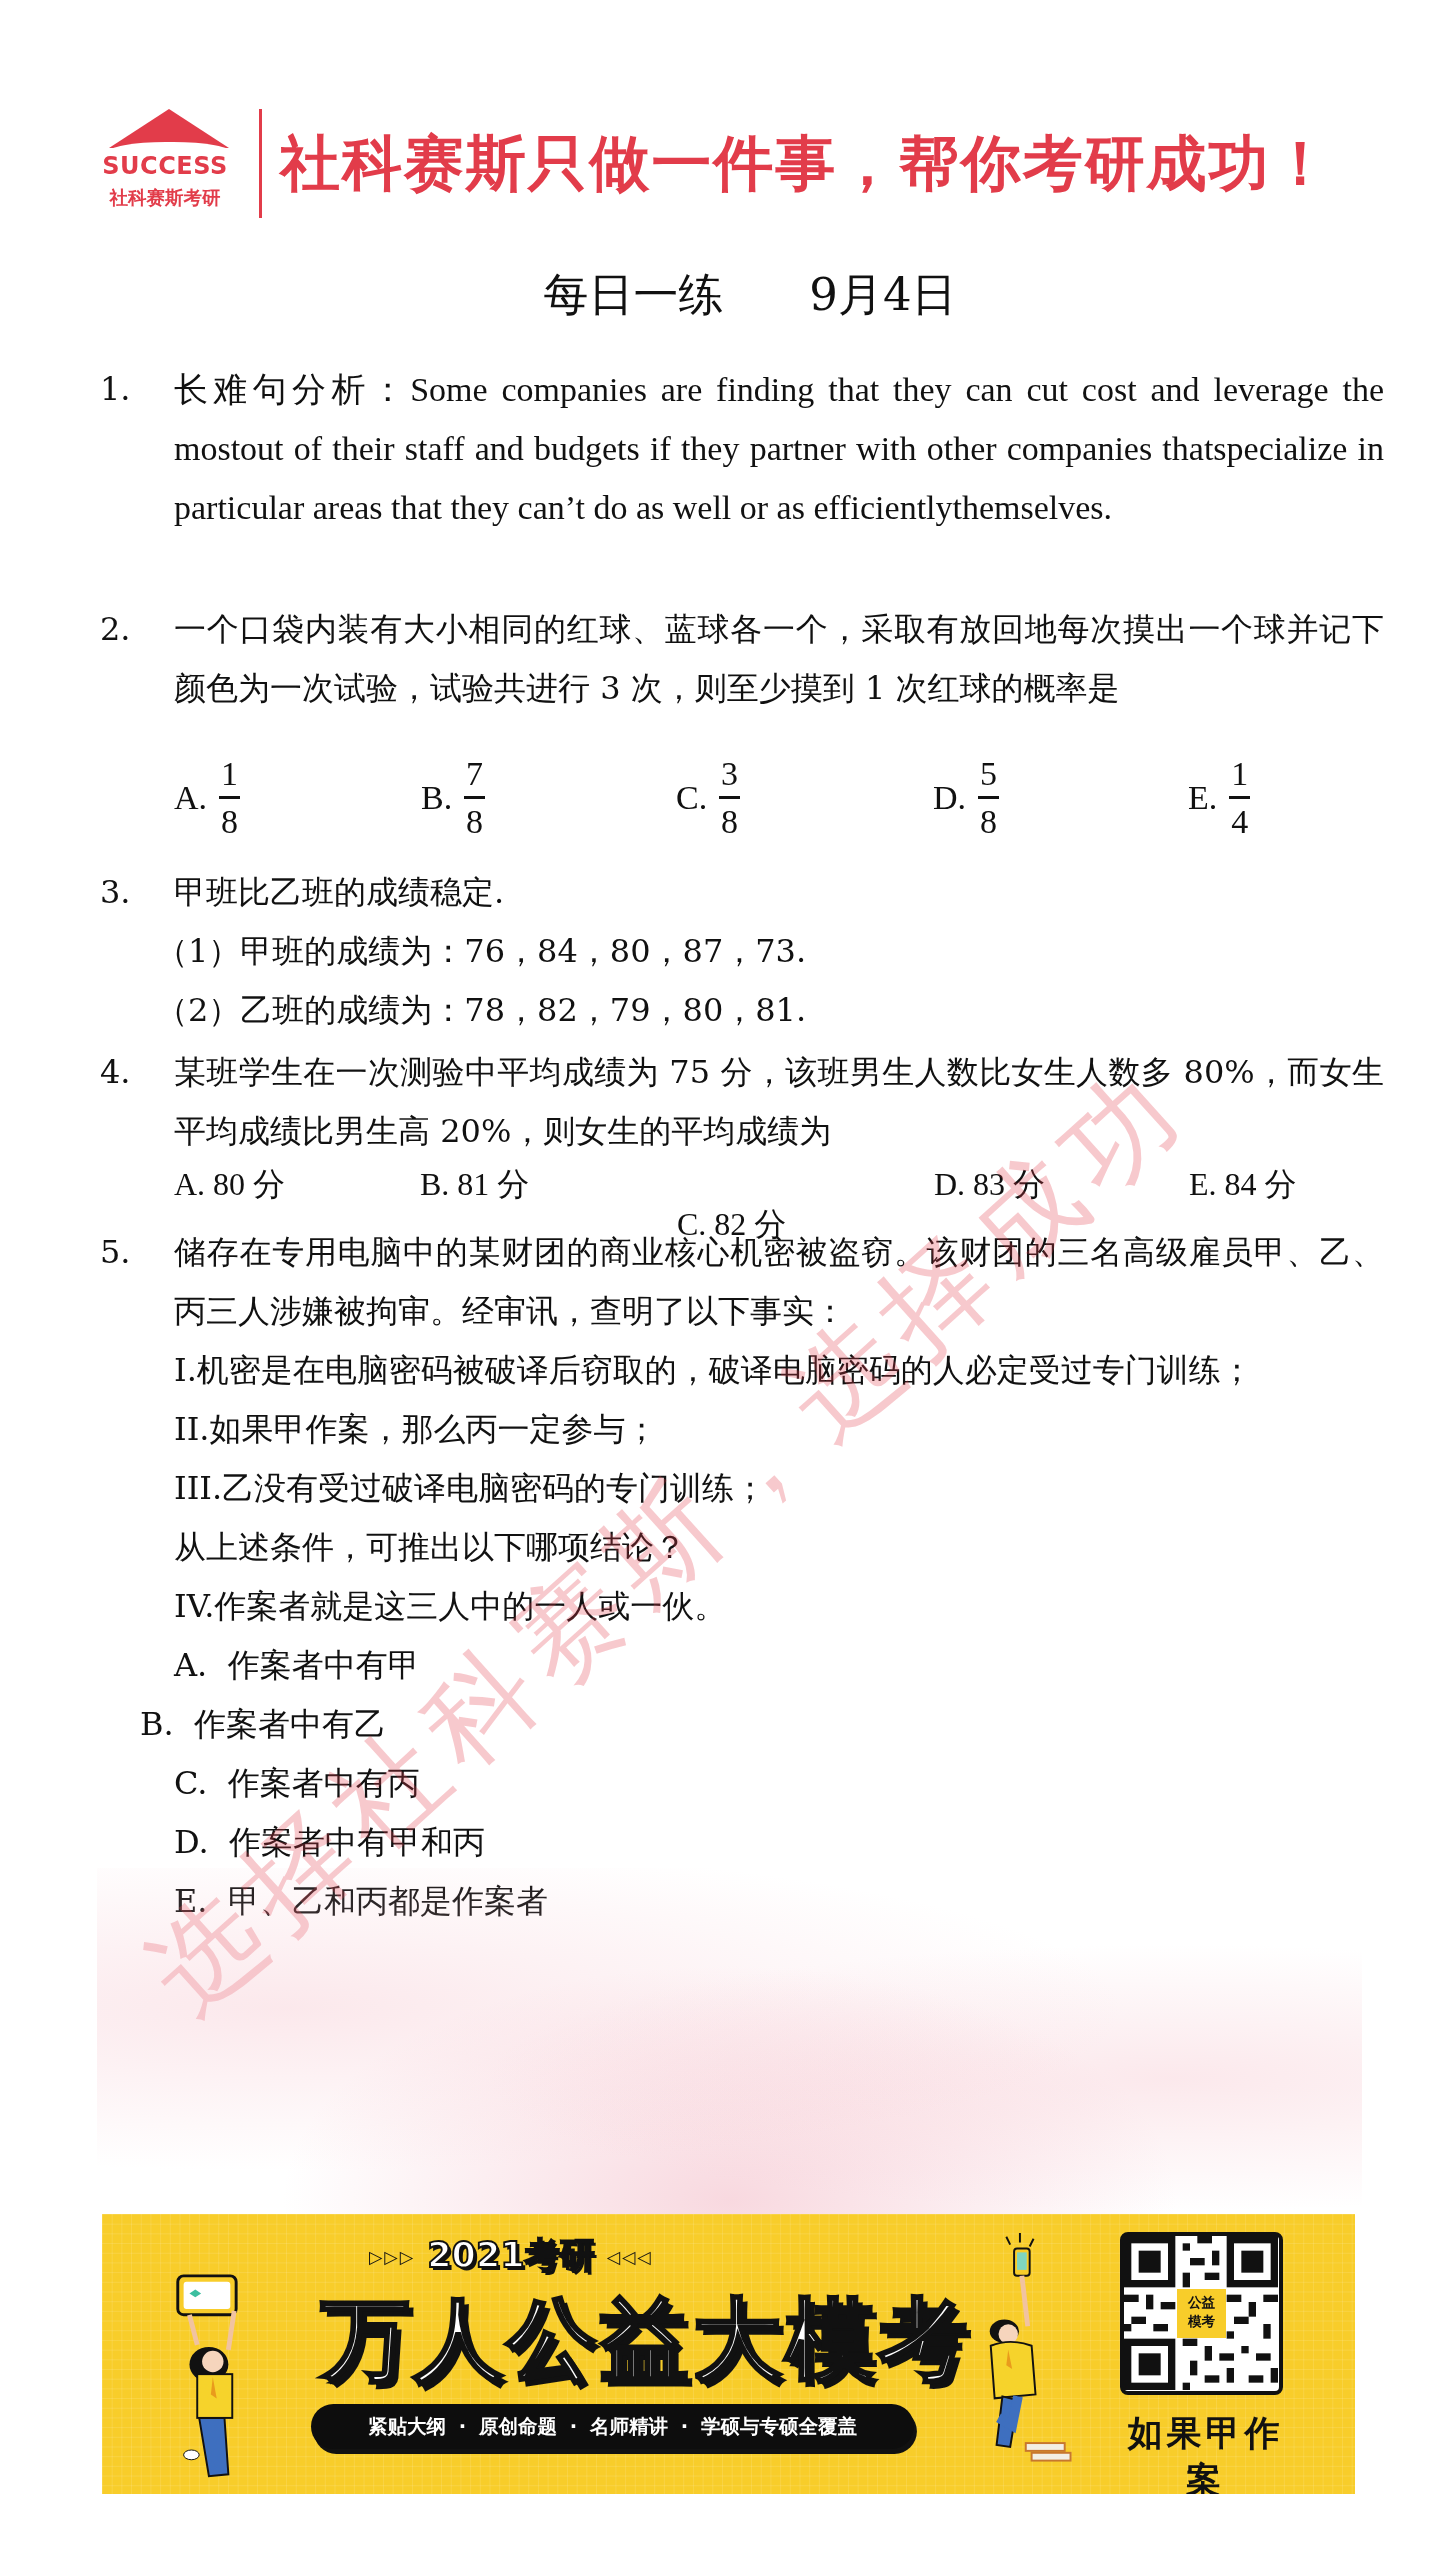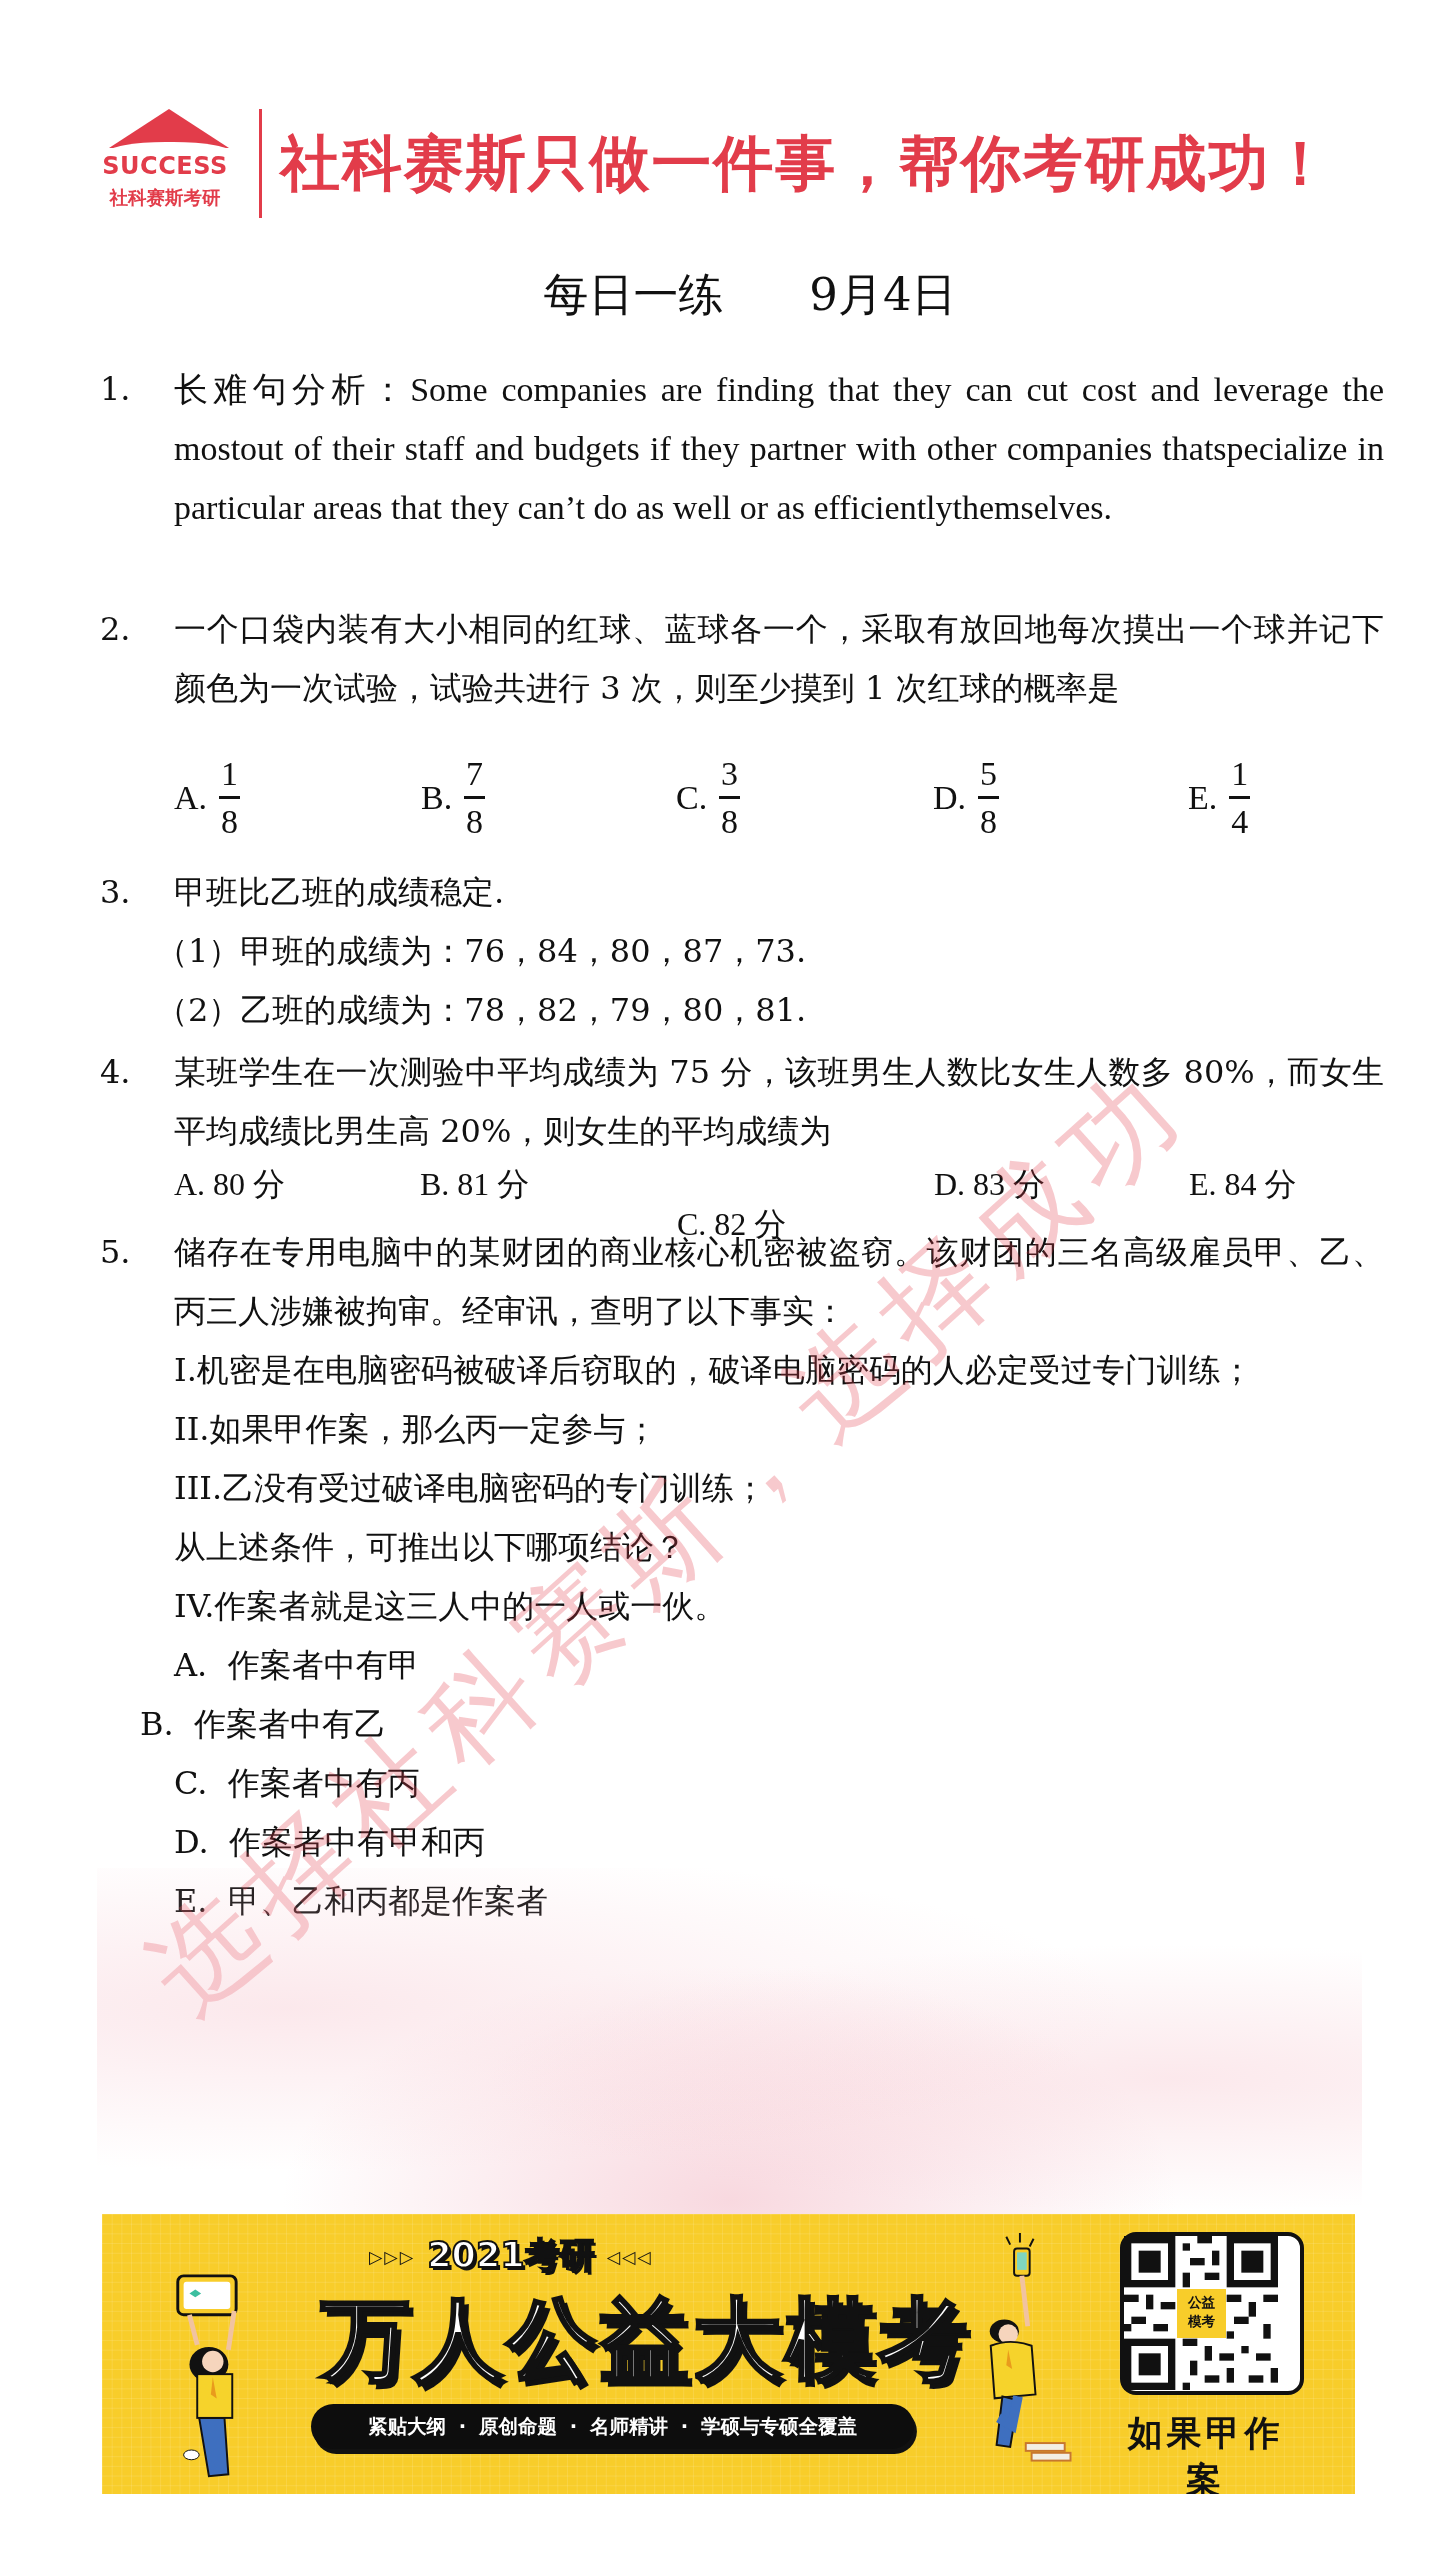--- a/index.html
+++ b/index.html
@@ -66,22 +66,22 @@
       font-weight: bold; font-size: 89px; color: #fff; -webkit-text-stroke: 2.9px #111;
       text-shadow: 5.8px 5.8px 0 #111; letter-spacing: 3.9px; white-space: nowrap; }
     .tagline { position: absolute; left: 209px; top: 190px; width: 603px; height: 45px; border-radius: 22.4px;
       background: #0d0d0d; box-shadow: 2.9px 4.9px 0 #111; display: flex; align-items: center; justify-content: center;
       gap: 7px; font-family: "DejaVu Sans", sans-serif; font-size: 19.5px; font-weight: bold; color: #fff; }
     .tag-dot { color: #fff; padding: 0 5.8px; }
 
     .girl-left { position: absolute; left: 68px; top: 58px; width: 107px; height: 214px; }
     .girl-right { position: absolute; left: 875px; top: 14.6px; width: 117px; height: 253px; }
 
-    .qr { position: absolute; left: 1018px; top: 17.5px; width: 184px; height: 163px; background: #fff;
-      border: 4.9px solid #111; border-radius: 16px; }
+    .qr { position: absolute; left: 1018px; top: 17.5px; width: 163px; height: 163px; background: #fff;
+      border: 4.9px solid #111; border-radius: 8px; }
     .qr-center { position: absolute; left: 53px; top: 53px; width: 49px; height: 49px; background: #f8cd2a;
       font-family: "DejaVu Serif", serif; font-size: 13.6px; line-height: 18.5px; text-align: center; padding-top: 4.9px; color: #111; font-weight: bold; }
     .qr-label { position: absolute; left: 1021px; top: 196px; width: 165px; text-align: center;
       font-family: "DejaVu Sans", sans-serif; font-size: 35px; font-weight: bold; color: #111; letter-spacing: 3.9px; }
   </style>
 </head>
 <body>
 
 <div class="header">
   <div class="logo">

